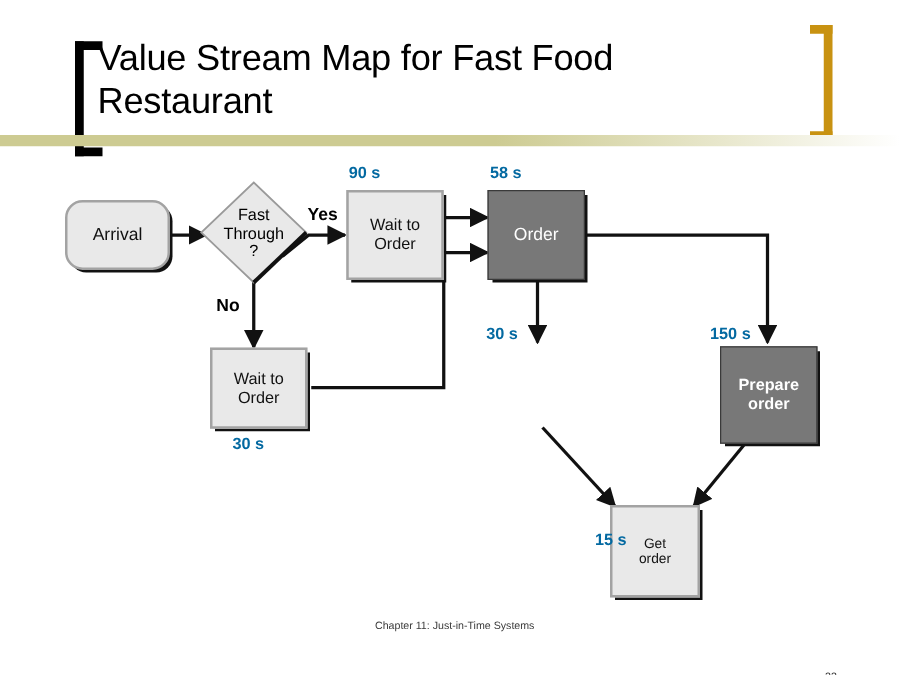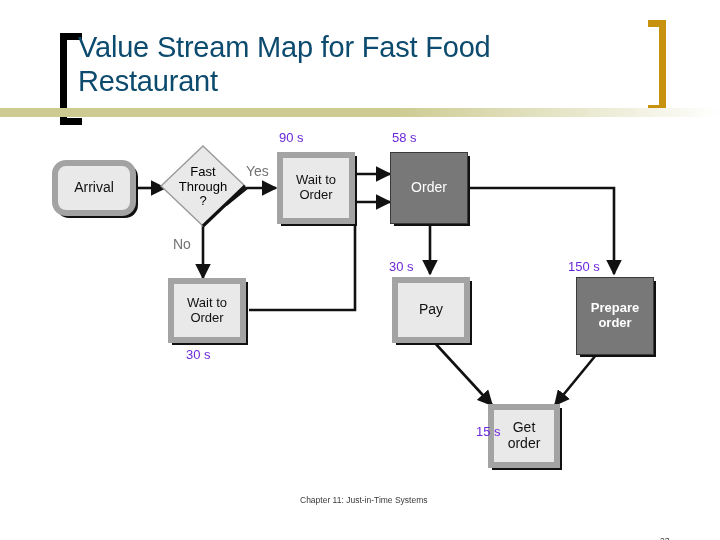--- a/index.html
+++ b/index.html
@@ -16,21 +16,21 @@
   }
 
   
   #slide-title {
     position: absolute;
     left: 78px;
     top: 30px;
     width: 540px;
     font-size: 29px;
     line-height: 1.18;
-    color: #0c4a6e;
+    color: #000000;
     font-weight: normal;
     letter-spacing: -0.2px;
   }
 
   
   #bracket-left {
     position: absolute;
     left: 60px;
     top: 33px;
     width: 22px;
@@ -72,48 +72,49 @@
     position: absolute;
     box-sizing: border-box;
     display: flex;
     align-items: center;
     justify-content: center;
     text-align: center;
     line-height: 1.12;
   }
   .node-light {
     background: #E9E9E9;
-    border: 6px solid #a3a3a3;
+    border: 2px solid #a3a3a3;
     color: #111111;
     box-shadow: 3px 3px 0 -1px #111111;
   }
   .node-dark {
     background: #787878;
     border: 1px solid #3a3a3a;
     color: #ffffff;
     box-shadow: 3px 3px 0 -1px #111111;
   }
   .node-rounded {
     border-radius: 14px;
     box-shadow: 3px 3px 0 -1px #111111;
   }
   .node-bold { font-weight: bold; }
 
   .tlabel {
     position: absolute;
     font-size: 13px;
-    font-weight: normal;
-    color: #6d28d9;
+    font-weight: bold;
+    color: #0369a1;
     white-space: nowrap;
   }
   .elabel {
     position: absolute;
     font-size: 14px;
-    color: #737373;
+    color: #000000;
     white-space: nowrap;
+    font-weight: bold;
   }
 
   #footer-text {
     position: absolute;
     left: 300px;
     top: 495px;
     font-size: 8.5px;
     color: #3a3a3a;
   }
   #page-number {
@@ -183,30 +184,27 @@
 
   <div class="node node-dark" style="left:390px;top:152px;width:78px;height:72px;font-size:14px;">
     <span>Order</span>
   </div>
 
   <div class="node node-light" style="left:168px;top:278px;width:78px;height:65px;font-size:13px;flex-direction:column;">
     <span>Wait to</span>
     <span>Order</span>
   </div>
 
-  <div class="node node-light" style="left:392px;top:277px;width:78px;height:66px;font-size:14px;">
-    <span>Pay</span>
-  </div>
 
   <div class="node node-dark node-bold" style="left:576px;top:277px;width:78px;height:78px;font-size:13px;flex-direction:column;">
     <span>Prepare</span>
     <span>order</span>
   </div>
 
-  <div class="node node-light" style="left:488px;top:404px;width:72px;height:64px;font-size:14px;flex-direction:column;">
+  <div class="node node-light" style="left:488px;top:404px;width:72px;height:74px;font-size:11px;flex-direction:column;">
     <span>Get</span>
     <span>order</span>
   </div>
 
   <div class="tlabel" style="left:279px;top:130px;">90 s</div>
   <div class="tlabel" style="left:392px;top:130px;">58 s</div>
   <div class="tlabel" style="left:186px;top:347px;">30 s</div>
   <div class="tlabel" style="left:389px;top:259px;">30 s</div>
   <div class="tlabel" style="left:568px;top:259px;">150 s</div>
   <div class="tlabel" style="left:448px;top:424px;margin-left:28px;">15 s</div>

